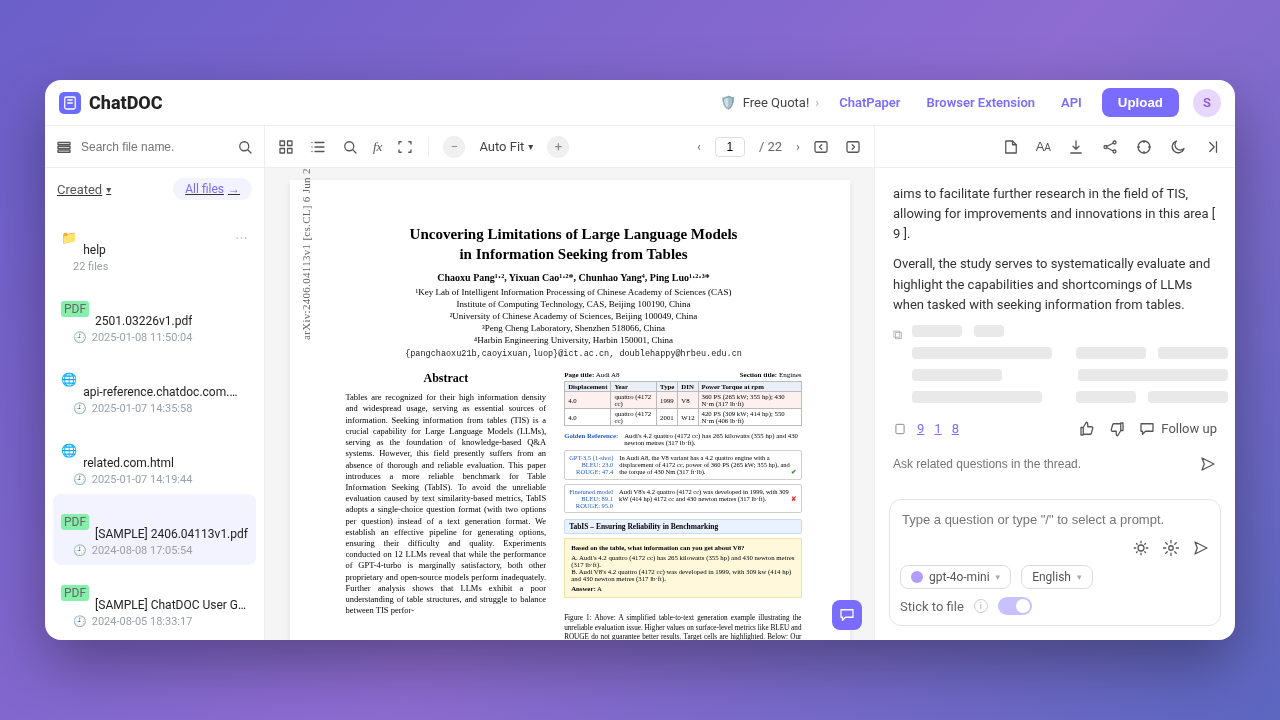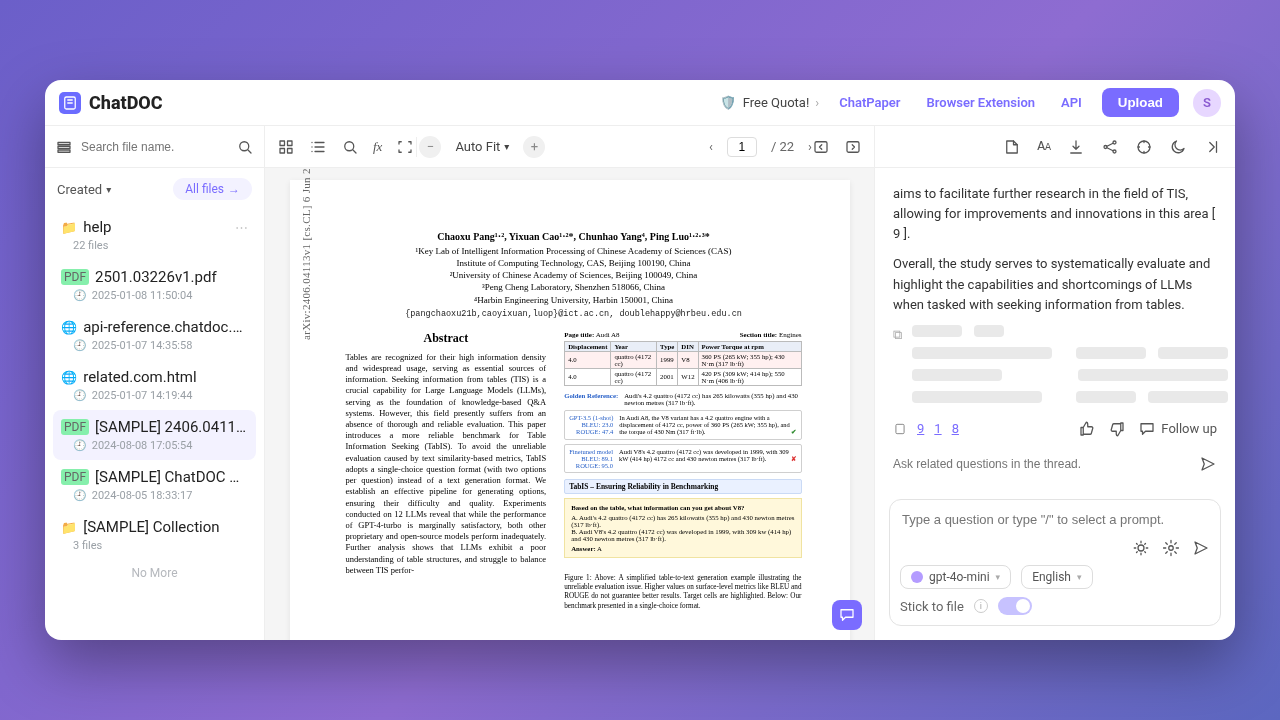--- a/index.html
+++ b/index.html
@@ -28,35 +28,35 @@
   .upload-btn { background:#7a6cff;color:#fff;border:none;border-radius:8px;padding:7px 16px;font-weight:700;cursor:pointer; }
   .avatar { width:28px;height:28px;border-radius:50%;background:#e7d7ff;color:#8b5bd1;display:flex;align-items:center;justify-content:center;font-weight:600;}
   .chev { color:#aaa; }
   
   .body { flex:1; display:flex; overflow:hidden; }
   
   .sidebar { width:220px; border-right:1px solid #eee; display:flex;flex-direction:column; }
   .sb-top { height:42px; display:flex; align-items:center; gap:8px; padding:0 10px; border-bottom:1px solid #eee;}
   .sb-top .search-wrap{flex:1;display:flex;align-items:center;}
   .sb-top input{border:none;outline:none;width:100%;font-size:12px;color:#555;}
-  .sb-filter { display:flex;align-items:center;justify-content:space-between;padding:10px 12px; }
+  .sb-filter { display:flex;align-items:center;justify-content:space-between;padding:10px 12px;text-decoration:underline; }
   .sb-filter .created{color:#555;display:flex;align-items:center;gap:4px;}
   .allfiles{background:#f3f2ff;color:#7a6cff;border-radius:999px;padding:4px 12px;font-size:12px;display:flex;align-items:center;gap:4px;}
   .file-list{flex:1;overflow:auto;padding:0 8px 8px;}
   .file-item{padding:8px 8px;border-radius:8px;display:flex;flex-direction:column;gap:3px;cursor:pointer;}
   .file-item.active{background:#f3f2ff;}
   .fi-row{display:flex;align-items:center;gap:6px;}
-  .fi-title{color:#222;font-size:15px;white-space:nowrap;overflow:hidden;text-overflow:ellipsis;max-width:160px;}
+  .fi-title{color:#222;font-size:12px;white-space:nowrap;overflow:hidden;text-overflow:ellipsis;max-width:160px;margin-top:25px;}
   .fi-meta{color:#9aa0a6;font-size:11px;margin-left:12px;display:flex;align-items:center;gap:5px;}
   .badge{font-size:12px;padding:1px 3px;border-radius:3px;background:#86efac;color:#666;flex-shrink:0;}
   .nomore{color:#b5b8bd;font-size:12px;text-align:center;padding:6px;}
   .dots{color:#bbb;}
   
   .center{flex:1;display:flex;flex-direction:column;border-right:1px solid #eee;min-width:0;}
-  .toolbar{height:42px;border-bottom:1px solid #eee;display:flex;align-items:center;padding:0 12px;color:#666;}
+  .toolbar{height:42px;border-bottom:1px solid #eee;display:flex;align-items:center;gap:12px;padding:0 12px;color:#666;}
   .tb-group{display:flex;align-items:center;gap:14px;}
   .tb-sep{width:1px;height:20px;background:#eee;margin:0 2px;}
   .circle-btn{width:22px;height:22px;border-radius:50%;background:#f0f0f0;display:flex;align-items:center;justify-content:center;color:#888;font-size:13px;}
   .autofit{display:flex;align-items:center;gap:4px;color:#444;}
   .page-input{width:30px;text-align:center;border:1px solid #ddd;border-radius:4px;padding:2px;font-size:12px;}
   .doc-area{flex:1;background:#f5f5f5;overflow:auto;position:relative;}
   .paper{width:560px;min-height:760px;background:#fff;margin:12px auto;box-shadow:0 2px 6px rgba(0,0,0,.08);position:relative;padding:44px 48px 24px 56px;font-family:"Times New Roman",serif;color:#000;}
   .arxiv-strip{position:absolute;left:10px;top:160px;transform:rotate(-90deg);transform-origin:left top;font-size:11px;color:#666;white-space:nowrap;letter-spacing:.3px;}
   .paper h1{font-size:15px;font-weight:700;text-align:center;line-height:1.35;}
   .authors{text-align:center;font-size:10px;margin-top:7px;}
@@ -301,20 +301,23 @@
                 <rect x="4" y="5" width="16" height="14" rx="2"></rect>
                 <path d="M11 9l3 3-3 3"></path>
               </svg>
             </span>
         </div>
       </div>
 
       <div class="doc-area">
         <div class="paper">
           <div class="arxiv-strip">arXiv:2406.04113v1  [cs.CL]  6 Jun 2024</div>
+          <h1>
+            <span>Uncovering Limitations of Large Language Models</span><br><span>in Information Seeking from Tables</span>
+          </h1>
           <div class="authors"><b>Chaoxu Pang¹·², Yixuan Cao¹·²*, Chunhao Yang⁴, Ping Luo¹·²·³*</b></div>
           <div class="affil">
             <div>¹Key Lab of Intelligent Information Processing of Chinese Academy of Sciences (CAS)</div>
             <div>Institute of Computing Technology, CAS, Beijing 100190, China</div>
             <div>²University of Chinese Academy of Sciences, Beijing 100049, China</div>
             <div>³Peng Cheng Laboratory, Shenzhen 518066, China</div>
             <div>⁴Harbin Engineering University, Harbin 150001, China</div>
           </div>
           <div class="emails">{pangchaoxu21b,caoyixuan,luop}@ict.ac.cn, doublehappy@hrbeu.edu.cn</div>
 
@@ -393,21 +396,21 @@
     </div>
 
     <div class="chat-panel">
       <div class="chat-tools">
         <span>
             <svg class="ic" viewBox="0 0 24 24">
               <path d="M5 4h9l5 5v11H5z"></path>
               <path d="M14 4v5h5"></path>
             </svg>
           </span>
-        <span style="font-family:Liberation Mono, monospace">A<span style="font-size:10px">A</span></span>
+        <span style="font-family:Liberation Sans, sans-serif">A<span style="font-size:10px">A</span></span>
         <span>
             <svg class="ic" viewBox="0 0 24 24">
               <path d="M12 4v11m0 0l-4-4m4 4l4-4M5 20h14"></path>
             </svg>
           </span>
         <span>
             <svg class="ic" viewBox="0 0 24 24">
               <circle cx="6" cy="12" r="2"></circle>
               <circle cx="18" cy="6" r="2"></circle>
               <circle cx="18" cy="18" r="2"></circle>

